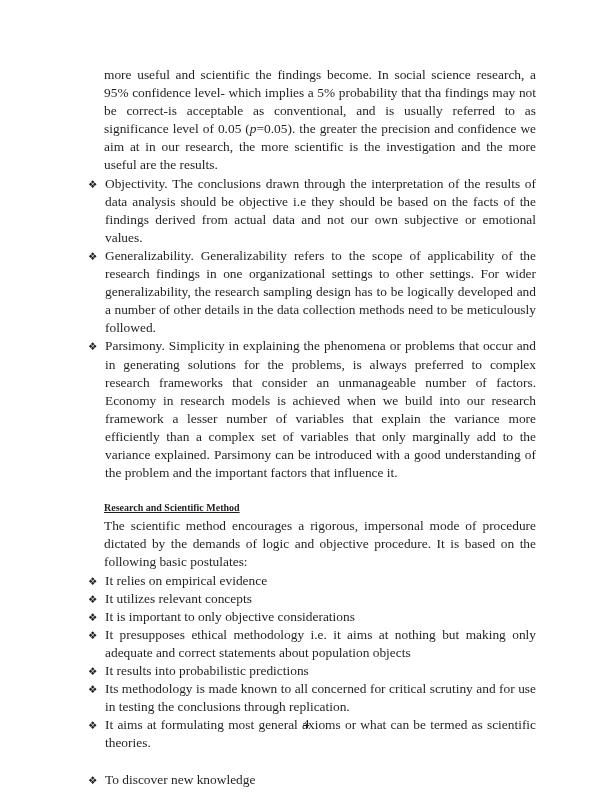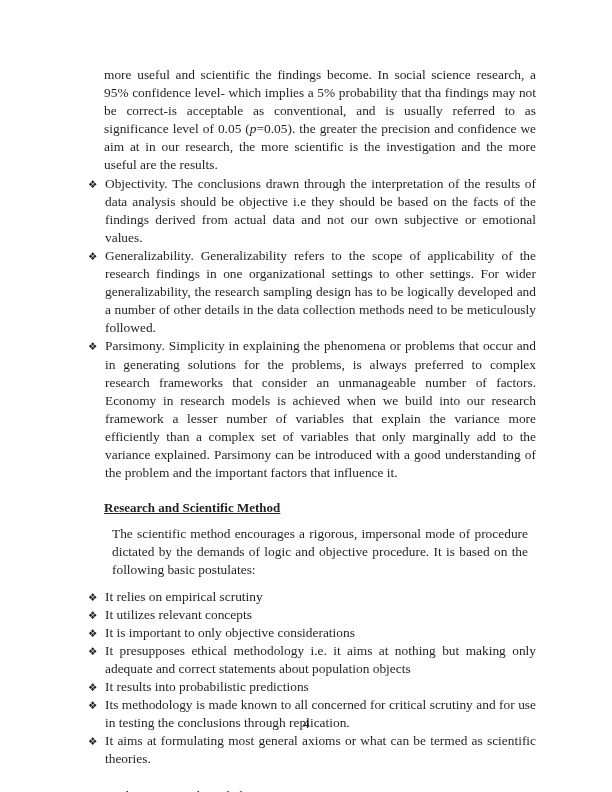--- a/index.html
+++ b/index.html
@@ -21,21 +21,21 @@
     background: #ffffff;
     box-sizing: border-box;
   }
   .content {
     position: absolute;
     left: 104px;
     top: 66px;
     width: 432px;
   }
   p.body-text {
-    margin: 8px;
+    margin: 0;
     font-size: 13.4px;
     line-height: 18.1px;
     text-align: justify;
     text-justify: inter-word;
   }
   p.cont-para {
     margin: 0 0 0 0;
   }
   .italic { font-style: italic; }
 
@@ -67,21 +67,21 @@
   }
   ul.bullets.tight > li {
     text-align: left;
   }
   ul.bullets.tight > li.justify {
     text-align: justify;
   }
 
   h2.section-heading {
     margin: 0;
-    font-size: 13px;
+    font-size: 10px;
     line-height: 18.1px;
     font-weight: bold;
     text-decoration: underline;
     display: block;
   }
   h2.section-heading > span {
     display: inline;
   }
   .spacer-md { height: 17px; }
   .spacer-lg { height: 19px; }
@@ -123,21 +123,21 @@
 
     <div class="spacer-md"></div>
 
     <h2 class="section-heading"><span>Research and Scientific Method</span></h2>
 
     <p class="body-text">The scientific method encourages a rigorous, impersonal mode of procedure dictated by the demands of logic and objective procedure. It is based on the following basic postulates:</p>
 
     <ul class="bullets tight">
       <li>
         <span class="bullet-glyph">❖</span>
-        <span class="li-text">It relies on empirical scrutiny</span>
+        <span class="li-text">It relies on empirical evidence</span>
       </li>
       <li>
         <span class="bullet-glyph">❖</span>
         <span class="li-text">It utilizes relevant concepts</span>
       </li>
       <li>
         <span class="bullet-glyph">❖</span>
         <span class="li-text">It is important to only objective considerations</span>
       </li>
       <li class="justify">

